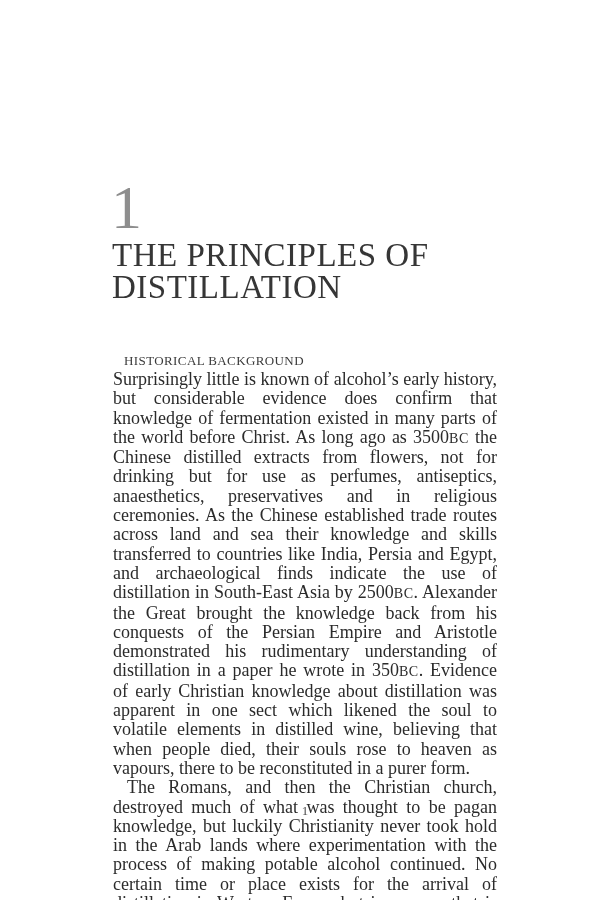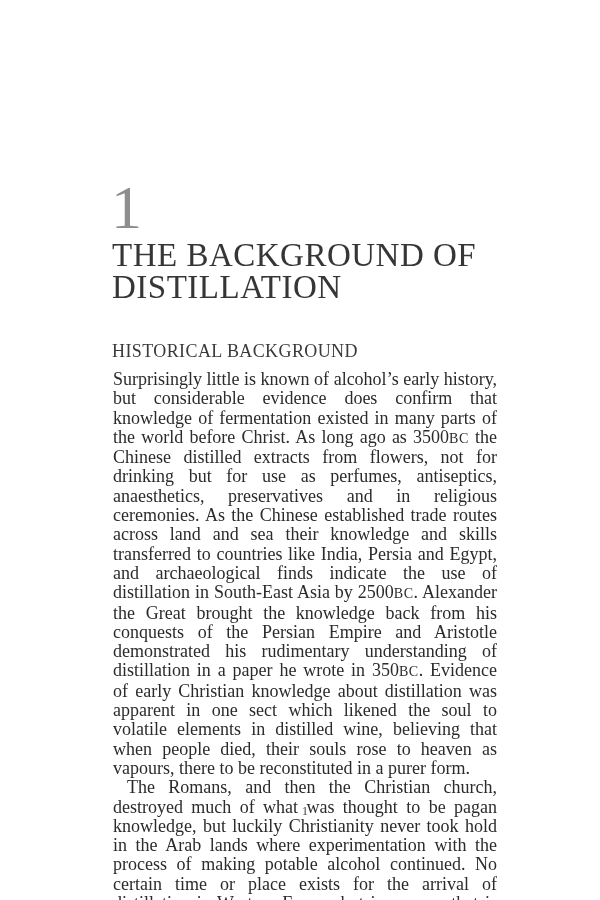--- a/index.html
+++ b/index.html
@@ -33,22 +33,22 @@
     font-weight: normal;
     line-height: 32px;
     letter-spacing: 0.5px;
     color: var(--title-color, #363636);
   }
   .section-heading {
     position: absolute;
     left: 112px;
     top: 342px;
     width: 390px;
-    margin: 0;
-    font-size: 18px;
+    margin: 12px;
+    font-size: 13px;
     font-weight: normal;
     line-height: 1;
     letter-spacing: 0.4px;
     color: var(--heading-color, #3a3a3a);
   }
   .body-text {
     position: absolute;
     left: 113px;
     top: 370px;
     width: 384px;
@@ -75,20 +75,20 @@
     text-align: center;
     font-size: 13px;
     color: var(--folio-color, #4f4f4f);
   }
 </style>
 </head>
 <body>
 
 <div class="page">
   <div class="chapter-number">1</div>
-  <h1 class="chapter-title">THE BACKGROUND OF DISTILLATION</h1>
+  <h1 class="chapter-title">THE PRINCIPLES OF DISTILLATION</h1>
   <h2 class="section-heading">HISTORICAL BACKGROUND</h2>
   <div class="body-text" id="body-text">
       <p>Surprisingly little is known of alcohol’s early history, but considerable evidence does confirm that knowledge of fermentation existed in many parts of the world before Christ. As long ago as 3500<span class="sc">BC</span> the Chinese distilled extracts from flowers, not for drinking but for use as perfumes, antiseptics, anaesthetics, preservatives and in religious ceremonies. As the Chinese established trade routes across land and sea their knowledge and skills transferred to countries like India, Persia and Egypt, and archaeological finds indicate the use of distillation in South-East Asia by 2500<span class="sc">BC</span>. Alexander the Great brought the knowledge back from his conquests of the Persian Empire and Aristotle demonstrated his rudimentary understanding of distillation in a paper he wrote in 350<span class="sc">BC</span>. Evidence of early Christian knowledge about distillation was apparent in one sect which likened the soul to volatile elements in distilled wine, believing that when people died, their souls rose to heaven as vapours, there to be reconstituted in a purer form.</p>
       <p>The Romans, and then the Christian church, destroyed much of what was thought to be pagan knowledge, but luckily Christianity never took hold in the Arab lands where experimentation with the process of making potable alcohol continued. No certain time or place exists for the arrival of distillation in Western Europe but in an area that is now Iraq, in the eighth century, an Arabic</p>
     </div>
   <div class="folio">1</div>
 </div>
 
 </body></html>

